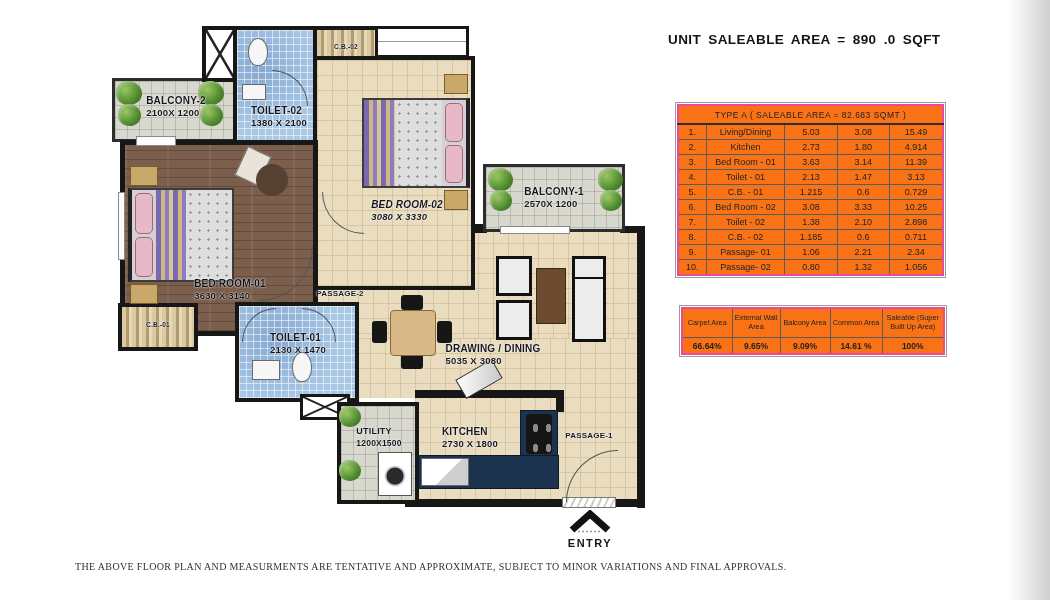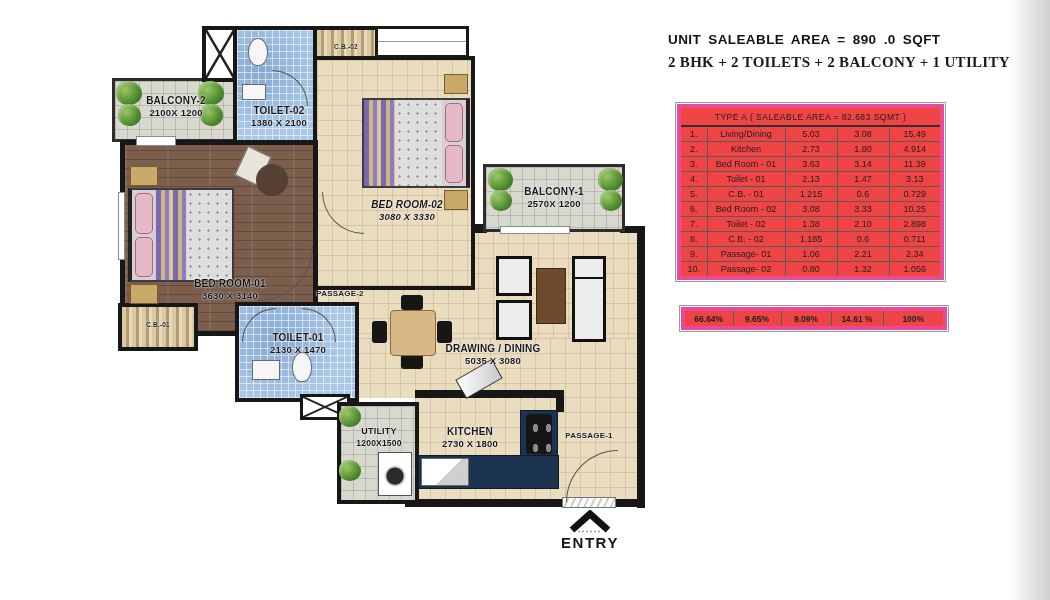--- a/index.html
+++ b/index.html
@@ -24,48 +24,48 @@
                      linear-gradient(90deg,rgba(110,110,100,.28) 1px,transparent 1px);
     background-size:12px 12px;}
   .stripes-tan{background:repeating-linear-gradient(90deg,#d9c9a4 0 4px,#b49b6e 4px 7px,#e6d9b6 7px 10px);}
   .wall{background:#171717;}
   .room{box-sizing:border-box;border:4px solid #171717;}
   .b5{border-width:5px;}
   .b3{border-width:3px;border-color:#2d2d2d;}
   .white-box{background:#fff;box-sizing:border-box;border:3px solid #171717;}
   .win{background:#fdfdfd;border:1px solid #8a8a8a;box-sizing:border-box;}
   
-  .rl{position:absolute;transform:translate(-50%,-50%);text-align:center;z-index:40;
+  .rl{position:absolute;transform:translate(-50%,-50%);z-index:40;
       font:700 10px/1.3 "Liberation Sans",sans-serif;color:#15151c;white-space:nowrap;
       text-shadow:0 0 2px rgba(255,255,255,.95),0 0 1px rgba(255,255,255,.9);letter-spacing:.2px;}
   .rl .dim{font-size:9.5px;}
   .rl.small{font-size:6.5px;}
   .rl.mid{font-size:8px;}
   .rl.u9{font-size:9px;}
-  .rl.entry{font-size:15px;letter-spacing:1.5px;}
+  .rl.entry{font-size:11px;letter-spacing:1.5px;}
   
   .bed{position:absolute;display:flex;box-sizing:border-box;border:2px solid #3c3c3c;background:#e0e0e0;z-index:20;}
   .pillow-zone{width:24%;display:flex;flex-direction:column;gap:3px;padding:3px;box-sizing:border-box;background:#d6cfd6;}
   .pillow{flex:1;background:#e7b9c6;border:1px solid #9e6b7e;border-radius:5px;}
   .throw{width:30%;background:repeating-linear-gradient(90deg,#7a68b0 0 5px,#cdb682 5px 9px,#8d7cc0 9px 13px,#d9c694 13px 17px);}
   .sheet{flex:1;background-color:#dedede;background-image:radial-gradient(#9a9a9a 1px,transparent 1.4px);background-size:9px 9px;}
   .nstand{position:absolute;background:#c9a96a;border:1px solid #7a5c2e;box-sizing:border-box;z-index:20;}
   .plant{position:absolute;border-radius:46% 54% 50% 48%;z-index:25;
          background:radial-gradient(circle at 35% 35%,#9ac763,#4e8a2e 60%,#35621f);
          box-shadow:inset 2px 2px 3px rgba(255,255,255,.35);}
   .arc{position:absolute;border:1.4px solid #555;box-sizing:border-box;background:transparent;z-index:15;}
   .arc-bl{border-right:none;border-top:none;border-radius:0 0 0 100%;}
   .arc-br{border-left:none;border-top:none;border-radius:0 0 100% 0;}
   .arc-tl{border-right:none;border-bottom:none;border-radius:100% 0 0 0;}
   .arc-tr{border-left:none;border-bottom:none;border-radius:0 100% 0 0;}
   .counter{position:absolute;background:#1c3350;border:1px solid #0c1a2c;box-sizing:border-box;z-index:18;}
   .fixt{position:absolute;background:#f6f6f6;border:1px solid #6a6a6a;box-sizing:border-box;z-index:22;}
   
-  .tbl{position:absolute;border-collapse:collapse;table-layout:fixed;background:#ef4444;color:#222;
-       border:4px solid #ec4899;box-shadow:0 0 0 1px #fff,0 0 0 2px #9a9a9a;}
+  .tbl{position:absolute;border-collapse:collapse;table-layout:fixed;background:#f97316;color:#222;
+       border:2px solid #ec4899;box-shadow:0 0 0 1px #fff,0 0 0 2px #9a9a9a;}
   .tbl th,.tbl td{border:1px solid #5a5a5a;text-align:center;overflow:hidden;padding:0 2px;}
   .area-tbl{left:677px;top:104px;width:267px;font-size:9px;}
   .area-tbl .t-title{height:17px;font-weight:400;letter-spacing:.5px;border-bottom:2px solid #2f2f2f;font-size:8.5px;}
   .area-tbl tr.cols th{height:19px;font-weight:400;font-size:9.5px;}
   .area-tbl tbody td{height:14px;}
   .sal-tbl{left:681px;top:307px;width:262px;font-size:8px;}
   .sal-tbl .t-title{height:15px;font-weight:400;letter-spacing:.6px;border-bottom:2px solid #2f2f2f;font-size:9px;}
   .sal-tbl tr.cols th{height:26px;font-weight:400;font-size:7.3px;line-height:1.2;padding:1px;}
   .sal-tbl tbody td{height:15px;font-weight:700;font-size:8.5px;}
   
@@ -239,21 +239,20 @@
     </div>
     <div class="rl" style="left:470px;top:438px;">
       <div>KITCHEN</div>
         <div class="dim">2730 X 1800</div>
     </div>
     <div class="rl mid" style="left:589px;top:436px;">PASSAGE-1</div>
     <div class="rl entry" style="left:590px;top:543px;">ENTRY</div>
   </div>
 
   <div class="hdr1">UNIT SALEABLE AREA = 890 .0 SQFT</div>
-  <div class="hdr2">2 BHK + 2 TOILETS + 2 BALCONY + 1 UTILITY</div>
 
   <table class="tbl area-tbl">
     <colgroup>
         <col style="width:28px">
         <col style="width:78px">
         <col style="width:52px">
         <col style="width:52px">
         <col style="width:53px">
       </colgroup>
     <thead>
@@ -337,27 +336,35 @@
 
   <table class="tbl sal-tbl">
     <colgroup>
         <col style="width:50px">
         <col style="width:48px">
         <col style="width:50px">
         <col style="width:52px">
         <col style="width:62px">
       </colgroup>
     <thead>
+      <tr class="cols">
+          <th>Carpet Area</th>
+          <th>External Wall Area</th>
+          <th>Balcony Area</th>
+          <th>Common Area</th>
+          <th>Saleable (Super Built Up Area)</th>
+        </tr>
     </thead>
     <tbody>
         <tr>
           <td>66.64%</td>
           <td>9.65%</td>
           <td>9.09%</td>
           <td>14.61 %</td>
           <td>100%</td>
         </tr>
       </tbody>
   </table>
 
+  <div class="footer">THE ABOVE FLOOR PLAN AND MEASURMENTS ARE TENTATIVE AND APPROXIMATE, SUBJECT TO MINOR VARIATIONS AND FINAL APPROVALS.</div>
 
   <div class="edge-shade"></div>
 </div>
 
 </body></html>

